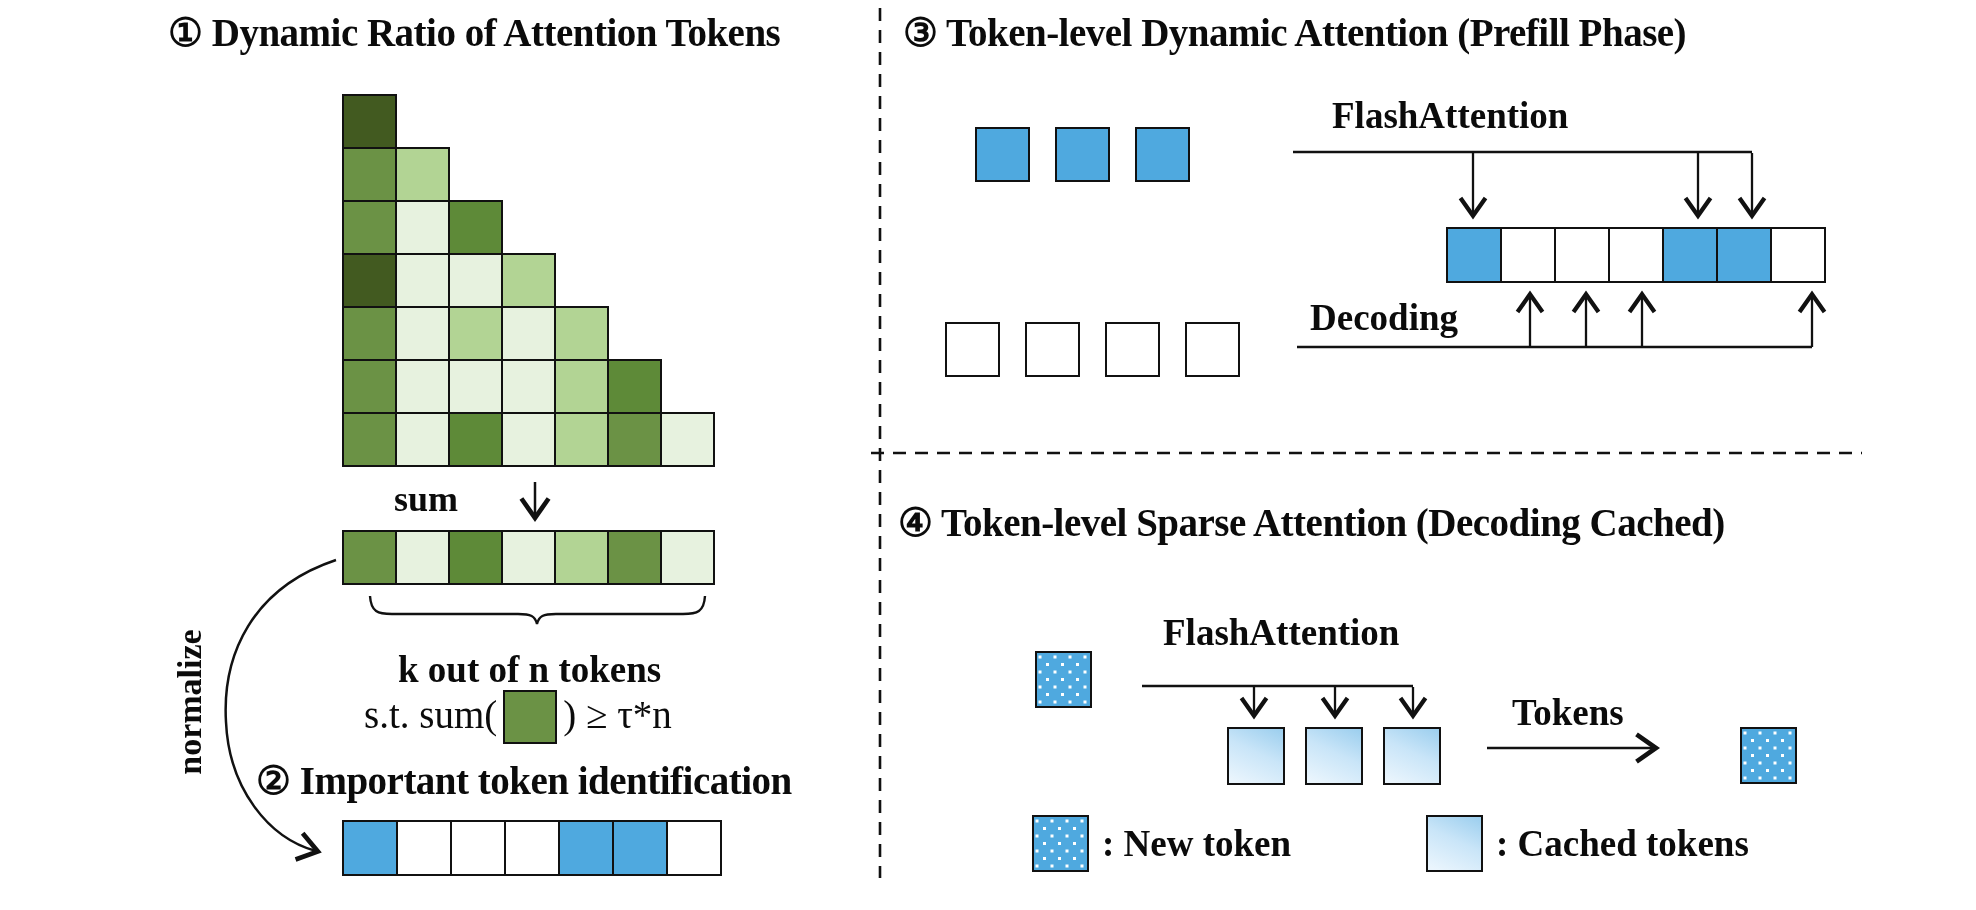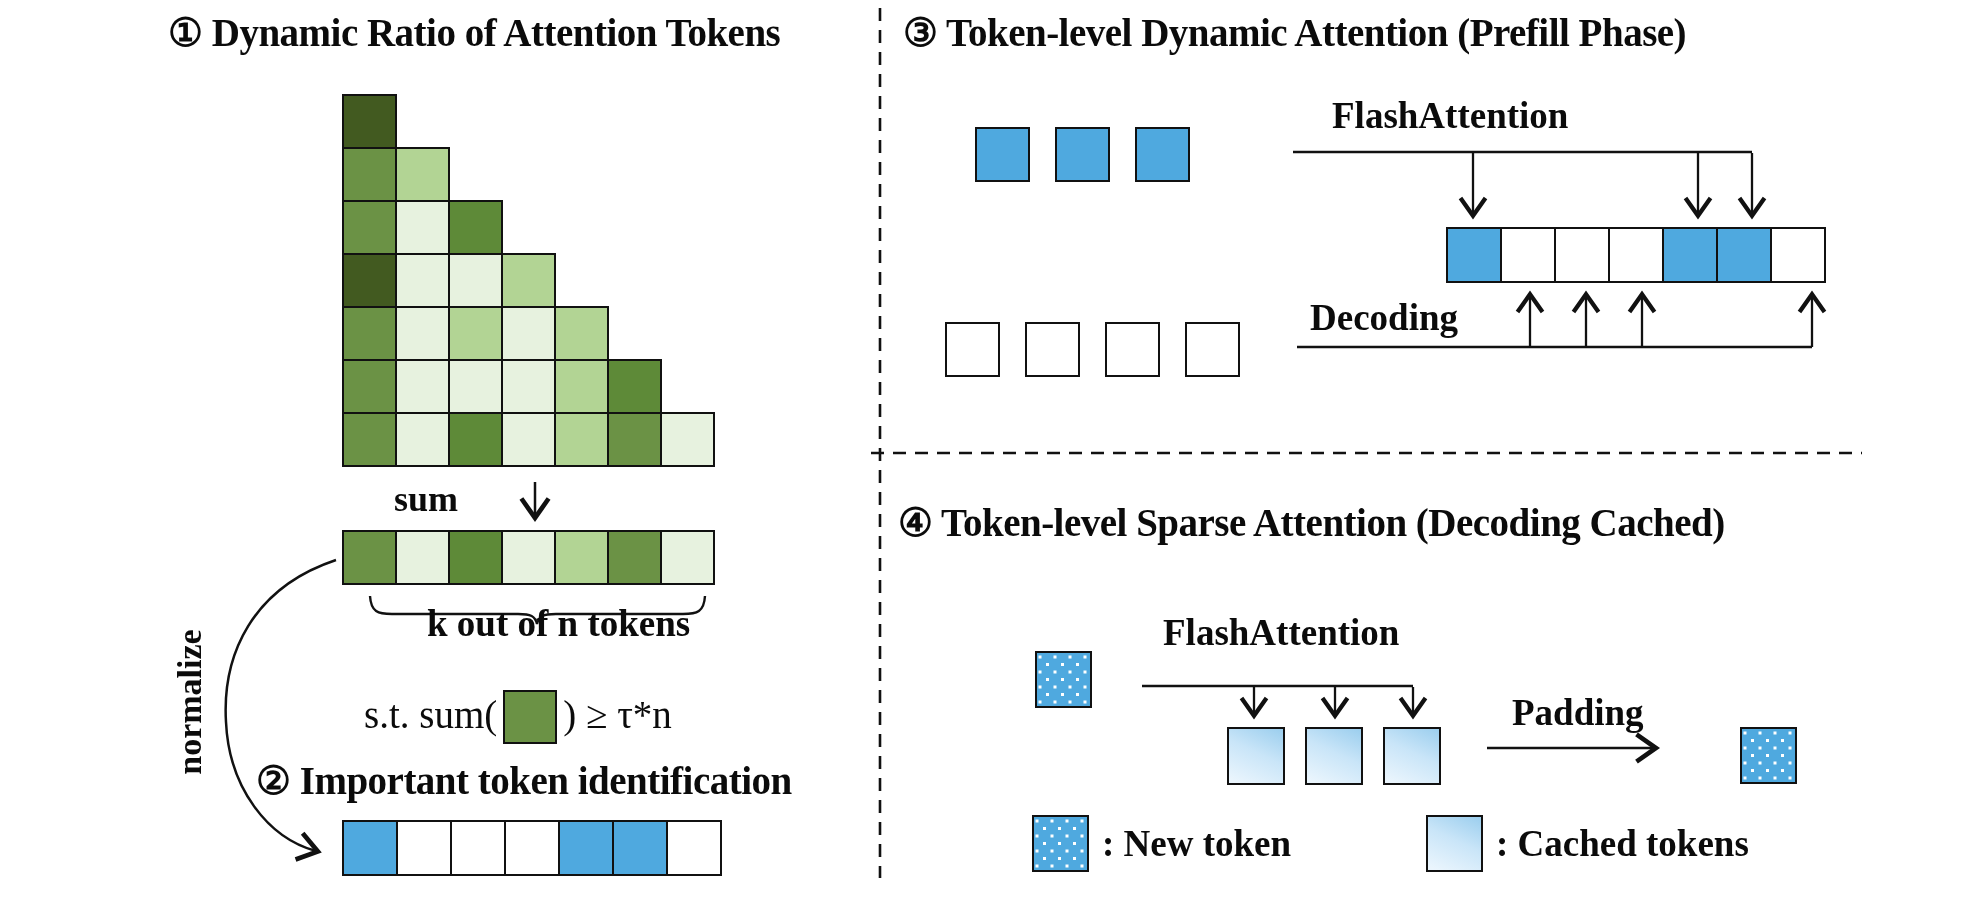--- a/index.html
+++ b/index.html
@@ -123,21 +123,21 @@
       <div class="cell" style="background: rgb(107, 146, 69);"></div>
       <div class="cell" style="background: rgb(231, 242, 223);"></div>
       <div class="cell" style="background: rgb(94, 138, 56);"></div>
       <div class="cell" style="background: rgb(231, 242, 223);"></div>
       <div class="cell" style="background: rgb(178, 212, 148);"></div>
       <div class="cell" style="background: rgb(107, 146, 69);"></div>
       <div class="cell" style="background: rgb(231, 242, 223);"></div>
     </div>
   </div>
 
-<div class="abs blbl" style="left:398px;top:602px;margin-left:29px;">k out of n tokens</div>
+<div class="abs blbl" style="left:398px;top:648px;">k out of n tokens</div>
 
 <div class="abs formula" style="left:364px;top:690px;">
   <span>s.t. </span><b>sum(</b><span class="fsq" id="formula-square" style="background: rgb(107, 146, 69);"></span><b>) ≥ τ*n</b>
 </div>
 
 <div class="abs vert" style="left:90px;top:683px;width:200px;">normalize</div>
 
 <div class="abs title" style="left:256px;top:758px;">② Important token identification</div>
 
 <div class="grid" style="left:342px;top:820px;--cs:56px;">
@@ -190,21 +190,21 @@
 <div class="abs title" style="left:898px;top:500px;">④ Token-level Sparse Attention (Decoding Cached)</div>
 
 <div class="sq dotted" style="left:1035px;top:651px;width:57px;height:57px;"></div>
 
 <div class="abs lbl" style="left:1163px;top:611px;">FlashAttention</div>
 
 <div class="sq grad" style="left:1227px;top:727px;width:58px;height:58px;"></div>
 <div class="sq grad" style="left:1305px;top:727px;width:58px;height:58px;"></div>
 <div class="sq grad" style="left:1383px;top:727px;width:58px;height:58px;"></div>
 
-<div class="abs lbl" style="left:1512px;top:691px;">Padding</div>
+<div class="abs lbl" style="left:1512px;top:691px;">Tokens</div>
 
 <div class="sq dotted" style="left:1740px;top:727px;width:57px;height:57px;"></div>
 
 <div class="sq dotted" style="left:1032px;top:815px;width:57px;height:57px;"></div>
 <div class="abs lbl" style="left:1102px;top:822px;">: New token</div>
 
 <div class="sq grad" style="left:1426px;top:815px;width:57px;height:57px;"></div>
 <div class="abs lbl" style="left:1496px;top:822px;text-align:right;">: Cached tokens</div>
 
 </body></html>

